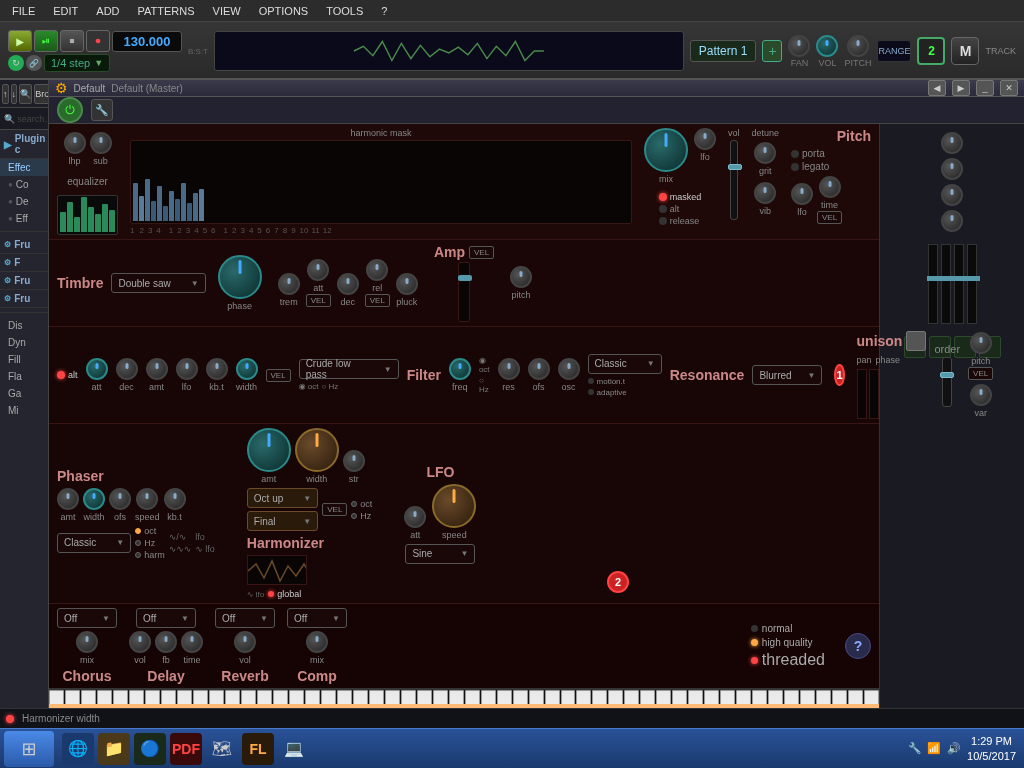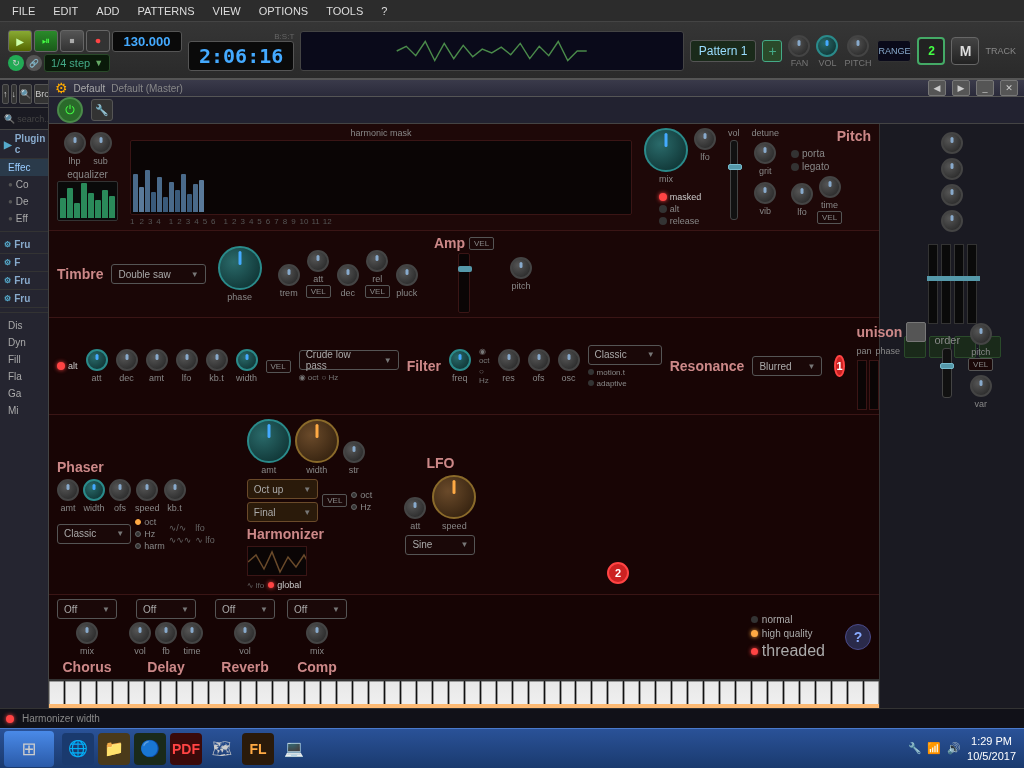--- a/index.html
+++ b/index.html
@@ -640,21 +640,20 @@
             </div>
           <div class="step-display">
             <span>1/4 step</span>
             <span style="font-size:9px; color:#6a6;">▼</span>
           </div>
         </div>
       </div>
 
       <div style="display:flex; flex-direction:column; align-items:center;">
         <div style="font-size:8px; color:#666; text-align:right; width:100%;">B:S:T</div>
-        <div class="time-display">2:06:16</div>
       </div>
 
       <div class="waveform-display">
         <svg width="100%" height="100%" viewBox="0 0 200 40">
           <polyline points="0,20 10,15 20,25 30,10 40,30 50,12 60,28 70,14 80,26 90,18 100,22 110,16 120,24 130,12 140,28 150,15 160,25 170,10 180,30 190,20 200,20" fill="none" stroke="#4a8a4a" stroke-width="1.5"></polyline>
         </svg>
       </div>
 
       <div class="pattern-display">Pattern 1</div>
       <div style="width:20px; height:22px; background:#2a4a2a; border:1px solid #4a8; border-radius:3px; display:flex; align-items:center; justify-content:center; cursor:pointer; font-size:14px; color:#4a8;">+</div>
@@ -775,21 +774,21 @@
         </div>
         <div style="flex:1;"></div>
       </div>
 
       <div class="plugin-container">
 
         <div class="full-synth">
 
           <div style="display:flex; padding:4px 8px; gap:12px; border-bottom:1px solid #3a1515; background:#1e0808; height:220px;">
 
-            <div style="display:flex; flex-direction:column; gap:1px; align-items:center;">
+            <div style="display:flex; flex-direction:column; gap:8px; align-items:center;">
               <div style="display:flex; gap:4px; margin-top:4px;">
                 <div class="knob-group">
                   <div class="knob small"></div>
                   <div class="knob-label">lhp</div>
                 </div>
                 <div class="knob-group">
                   <div class="knob small"></div>
                   <div class="knob-label">sub</div>
                 </div>
               </div>

